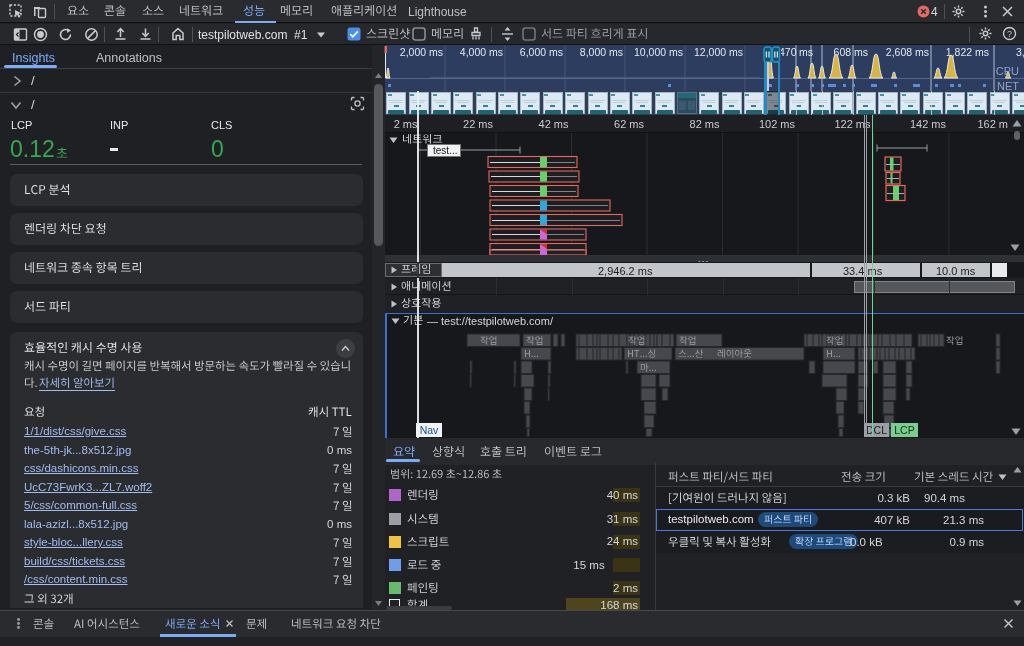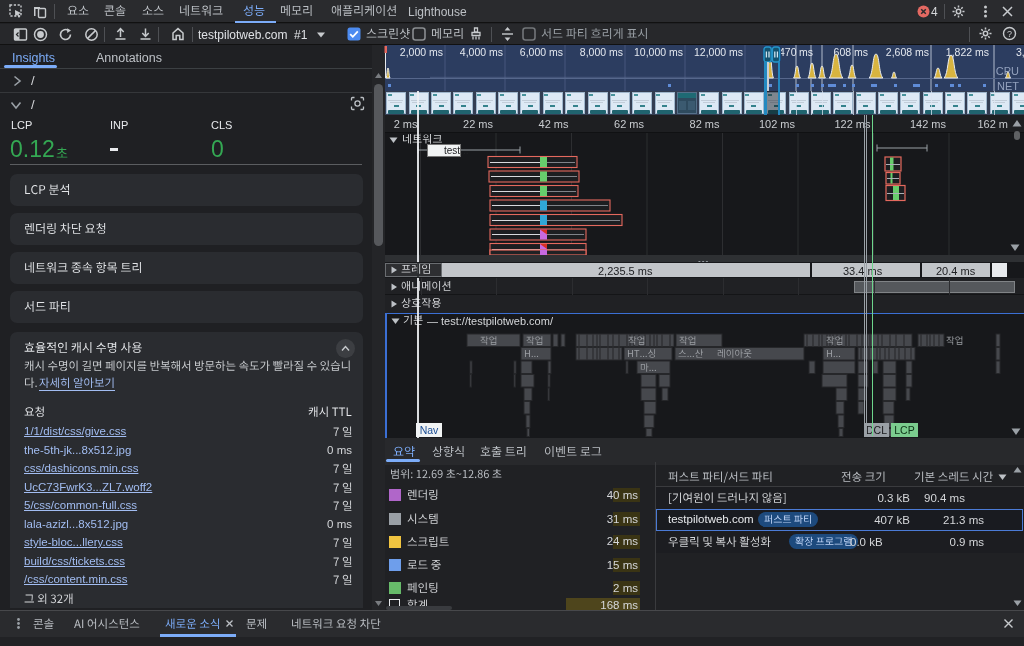--- a/index.html
+++ b/index.html
@@ -739,38 +739,38 @@
     <path d="M0.5 1.5 H8.5 L4.5 7 Z" fill="#bdc1c6"></path>
   </svg>
 <svg style="position:absolute;left:402.0px;top:133.0px;overflow:visible;" width="40.5" height="14">
     <g transform="translate(0,10) scale(0.01100,-0.01100)" fill="#d5d7da">
       <use href="#uB124" x="0"></use>
       <use href="#uD2B8" x="920"></use>
       <use href="#uC6CC" x="1840"></use>
       <use href="#uD06C" x="2760"></use>
     </g>
   </svg>
-<div style="position:absolute;left:427px;top:144px;width:34px;height:13px;background:#f1f3f4;border:1px solid #777;font:10px 'Liberation Sans',sans-serif;color:#202124;padding-left:16px">test...</div>
+<div style="position:absolute;left:427px;top:144px;width:34px;height:13px;background:#f1f3f4;border:1px solid #777;font:10px 'Liberation Sans',sans-serif;color:#202124;padding-left:5px">test...</div>
 <div style="position:absolute;left:1014px;top:131px;width:6px;height:9px;border-radius:3px;background:#5f6164"></div>
 <svg style="position:absolute;left:1010px;top:243px" width="10" height="9">
     <path d="M5 8 L9.5 1.5 H0.5 Z" fill="#9aa0a6"></path>
   </svg>
 <div style="position:absolute;left:385px;top:255px;width:639px;height:7px;background:#2e3033"></div>
 <svg style="position:absolute;left:1010px;top:261px" width="10" height="9">
     <path d="M5 1 L9.5 7.5 H0.5 Z" fill="#d7dadd"></path>
   </svg>
 <div style="position:absolute;left:698px;top:257px;width:12px;height:3px;color:#9aa0a6;font:8px 'Liberation Sans',sans-serif;letter-spacing:1px">•••</div>
 <div style="position:absolute;left:385px;top:262px;width:639px;height:16px;background:#17181b"></div>
 <div style="position:absolute;left:385px;top:263px;width:425px;height:14px;background:#c2c5c9"></div>
 <div style="position:absolute;left:812px;top:263px;width:108px;height:14px;background:#c2c5c9"></div>
 <div style="position:absolute;left:922px;top:263px;width:68px;height:14px;background:#c2c5c9"></div>
 <div style="position:absolute;left:992px;top:263px;width:15px;height:14px;background:#e8eaed"></div>
-<div style="position:absolute;left:598px;top:265px;font:11px 'Liberation Sans',sans-serif;color:#202124">2,235.5 ms</div>
+<div style="position:absolute;left:598px;top:265px;font:11px 'Liberation Sans',sans-serif;color:#202124">2,946.2 ms</div>
 <div style="position:absolute;left:843px;top:265px;font:11px 'Liberation Sans',sans-serif;color:#202124">33.4 ms</div>
-<div style="position:absolute;left:936px;top:265px;font:11px 'Liberation Sans',sans-serif;color:#202124">20.4 ms</div>
+<div style="position:absolute;left:936px;top:265px;font:11px 'Liberation Sans',sans-serif;color:#202124">10.0 ms</div>
 <div style="position:absolute;left:385px;top:263px;width:57px;height:14px;background:rgba(25,26,28,0.88);border:1px solid #6a6d71"></div>
 <svg style="position:absolute;left:390px;top:266px" width="8" height="8">
     <path d="M1.5 0.5 L7 4 L1.5 7.5 Z" fill="#bdc1c6"></path>
   </svg>
 <svg style="position:absolute;left:401.0px;top:263.0px;overflow:visible;" width="30.4" height="14">
     <g transform="translate(0,10) scale(0.01100,-0.01100)" fill="#d5d7da">
       <use href="#uD504" x="0"></use>
       <use href="#uB808" x="920"></use>
       <use href="#uC784" x="1840"></use>
     </g>
@@ -1128,21 +1128,21 @@
 <div style="position:absolute;left:540px;top:535.0px;width:98px;text-align:right;font:11.5px 'Liberation Sans',sans-serif;color:#d5d7da">24 ms</div>
 <div style="position:absolute;left:389px;top:559.0px;width:12px;height:12px;background:#6e9eeb"></div>
 <svg style="position:absolute;left:407.0px;top:558.0px;overflow:visible;" width="34.3" height="14">
     <g transform="translate(0,11) scale(0.01150,-0.01150)" fill="#d5d7da">
       <use href="#uB85C" x="0"></use>
       <use href="#uB4DC" x="920"></use>
       <use href="#uC911" x="2064"></use>
     </g>
   </svg>
 <div style="position:absolute;left:613px;top:558.0px;width:27px;height:14px;background:#3a3414"></div>
-<div style="position:absolute;left:540px;top:558.5px;width:98px;text-align:right;font:11.5px 'Liberation Sans',sans-serif;color:#d5d7da">15 ms</div>
+<div style="position:absolute;left:540px;top:558.5px;width:98px;text-align:center;font:11.5px 'Liberation Sans',sans-serif;color:#d5d7da">15 ms</div>
 <div style="position:absolute;left:389px;top:582.0px;width:12px;height:12px;background:#67bb6a"></div>
 <svg style="position:absolute;left:407.0px;top:581.0px;overflow:visible;" width="31.7" height="14">
     <g transform="translate(0,11) scale(0.01150,-0.01150)" fill="#d5d7da">
       <use href="#uD398" x="0"></use>
       <use href="#uC778" x="920"></use>
       <use href="#uD305" x="1840"></use>
     </g>
   </svg>
 <div style="position:absolute;left:613px;top:581.0px;width:27px;height:14px;background:#3a3414"></div>
 <div style="position:absolute;left:540px;top:581.5px;width:98px;text-align:right;font:11.5px 'Liberation Sans',sans-serif;color:#d5d7da">2 ms</div>

